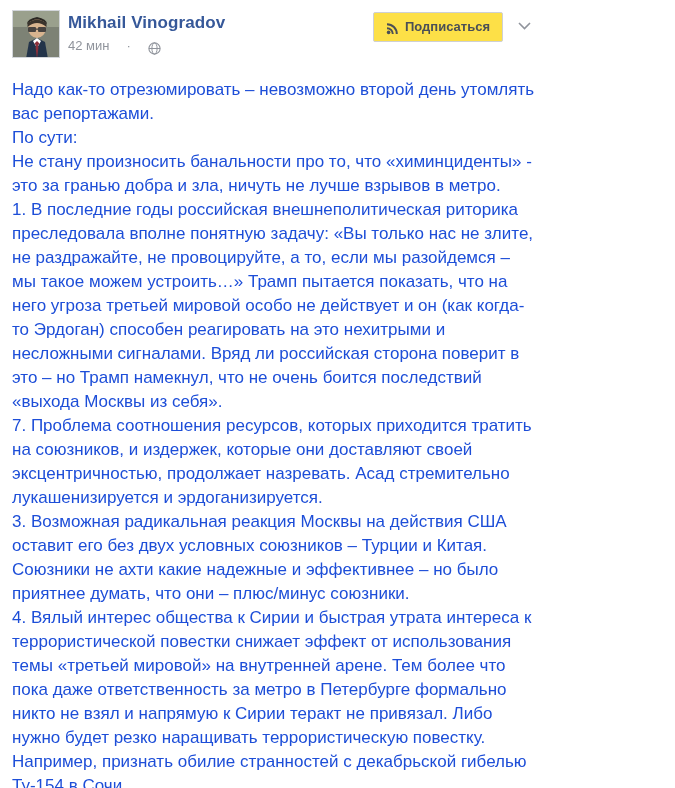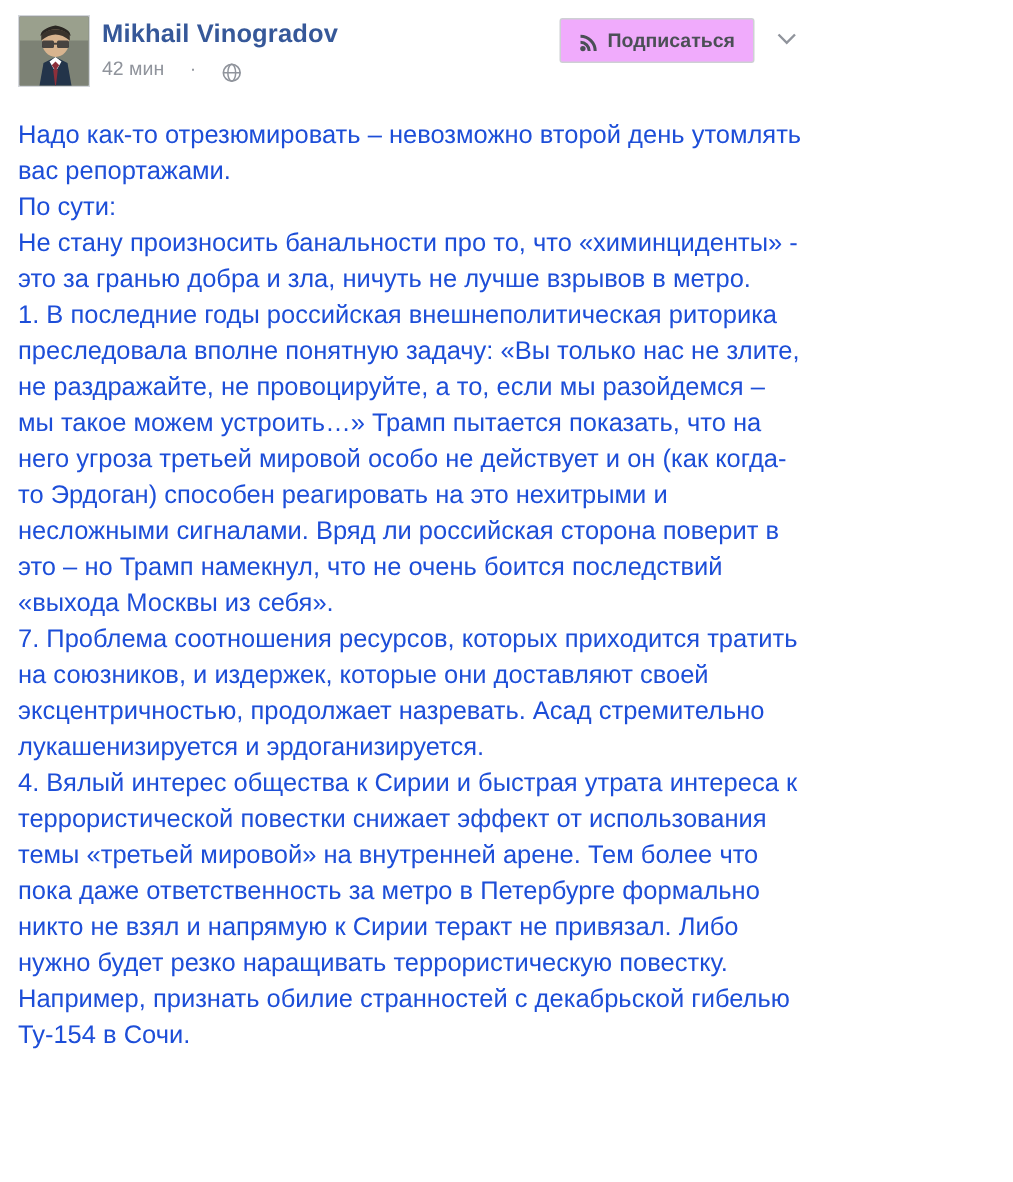--- a/index.html
+++ b/index.html
@@ -75,21 +75,21 @@
   .header-actions {
     display: flex;
     align-items: flex-start;
     gap: 8px;
     padding-top: 2px;
   }
   .subscribe-btn {
     display: inline-flex;
     align-items: center;
     gap: 6px;
-    background: #f0abfc;
+    background: #fde047;
     border: 1px solid #ced0d4;
     border-radius: 2px;
     color: #4b4f56;
     font-size: 13px;
     font-weight: bold;
     padding: 6px 12px;
     line-height: 16px;
     cursor: pointer;
     white-space: nowrap;
   }
@@ -181,16 +181,17 @@
     </div>
 
   </div>
 
   <div class="post-body">
     <p>Надо как-то отрезюмировать – невозможно второй день утомлять вас репортажами.</p>
     <p>По сути:</p>
     <p>Не стану произносить банальности про то, что «химинциденты» - это за гранью добра и зла, ничуть не лучше взрывов в метро.</p>
     <p>1. В последние годы российская внешнеполитическая риторика преследовала вполне понятную задачу: «Вы только нас не злите, не раздражайте, не провоцируйте, а то, если мы разойдемся – мы такое можем устроить…» Трамп пытается показать, что на него угроза третьей мировой особо не действует и он (как когда-то Эрдоган) способен реагировать на это нехитрыми и несложными сигналами. Вряд ли российская сторона поверит в это – но Трамп намекнул, что не очень боится последствий «выхода Москвы из себя».</p>
     <p>7. Проблема соотношения ресурсов, которых приходится тратить на союзников, и издержек, которые они доставляют своей эксцентричностью, продолжает назревать. Асад стремительно лукашенизируется и эрдоганизируется.</p>
+    <p>3. Возможная радикальная реакция Москвы на действия США оставит его без двух условных союзников – Турции и Китая. Союзники не ахти какие надежные и эффективнее – но было приятнее думать, что они – плюс/минус союзники.</p>
     <p>4. Вялый интерес общества к Сирии и быстрая утрата интереса к террористической повестки снижает эффект от использования темы «третьей мировой» на внутренней арене. Тем более что пока даже ответственность за метро в Петербурге формально никто не взял и напрямую к Сирии теракт не привязал. Либо нужно будет резко наращивать террористическую повестку. Например, признать обилие странностей с декабрьской гибелью Ту-154 в Сочи.</p>
   </div>
 
 </div>
 
 </body></html>

